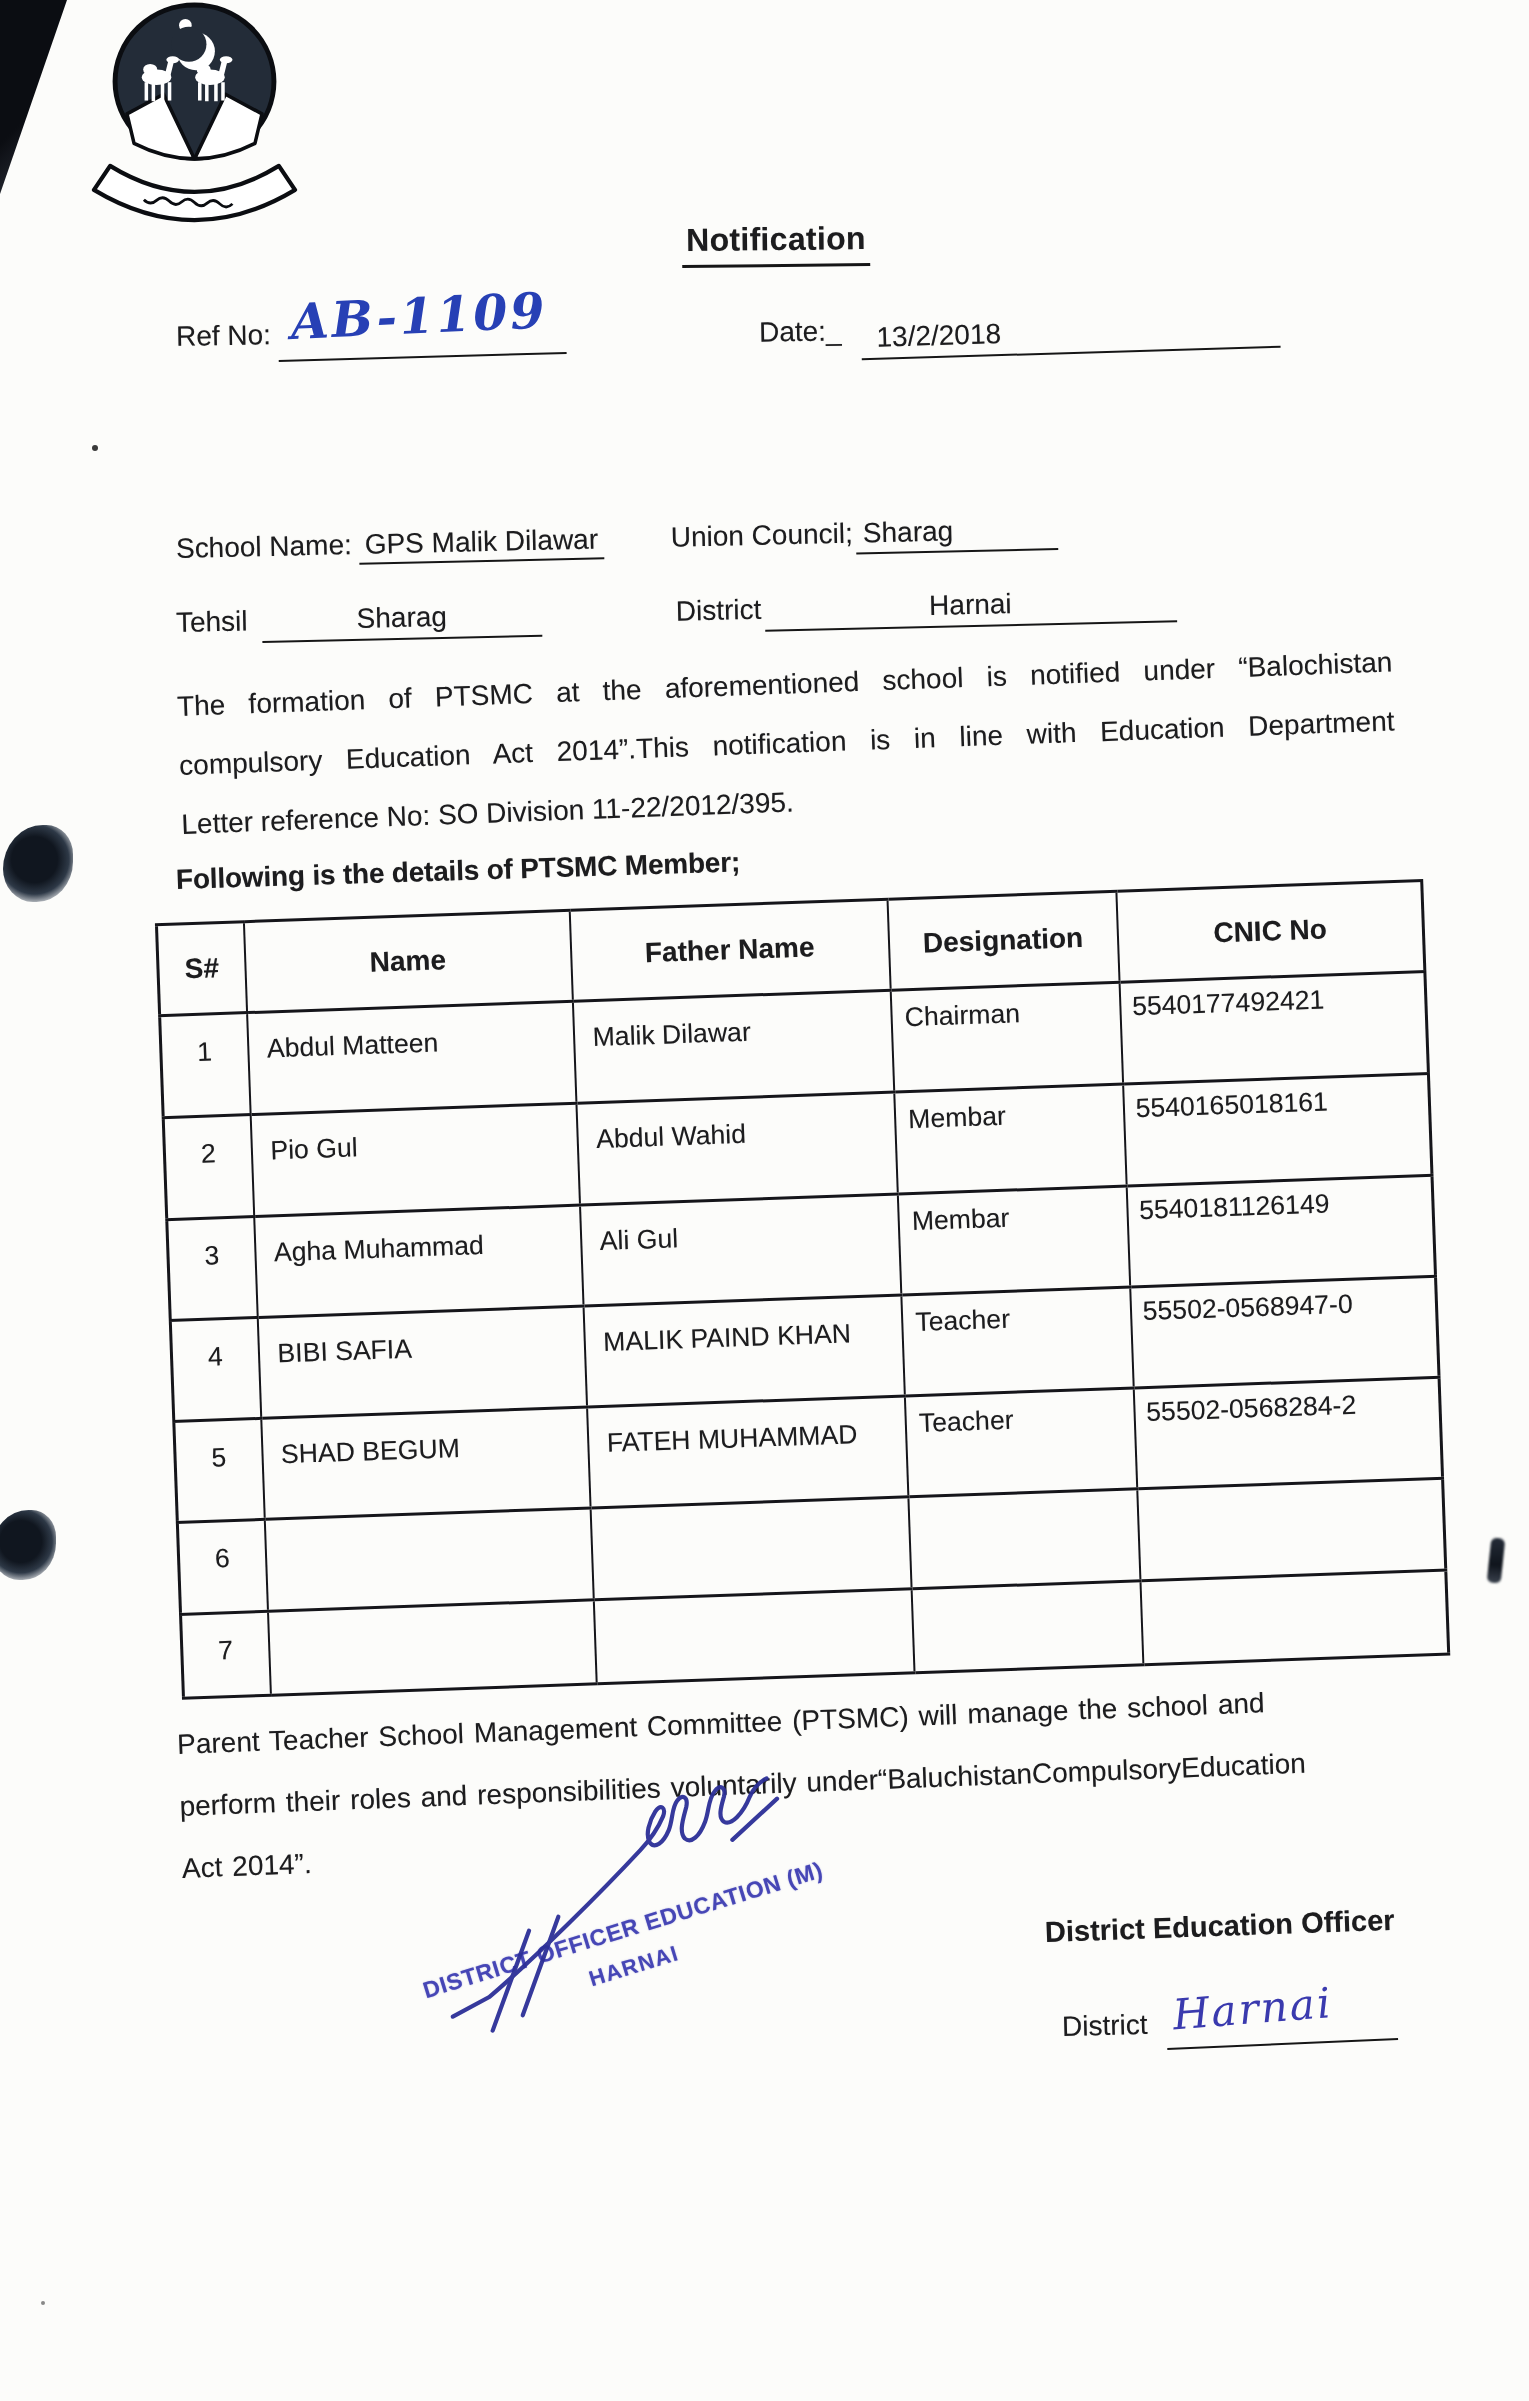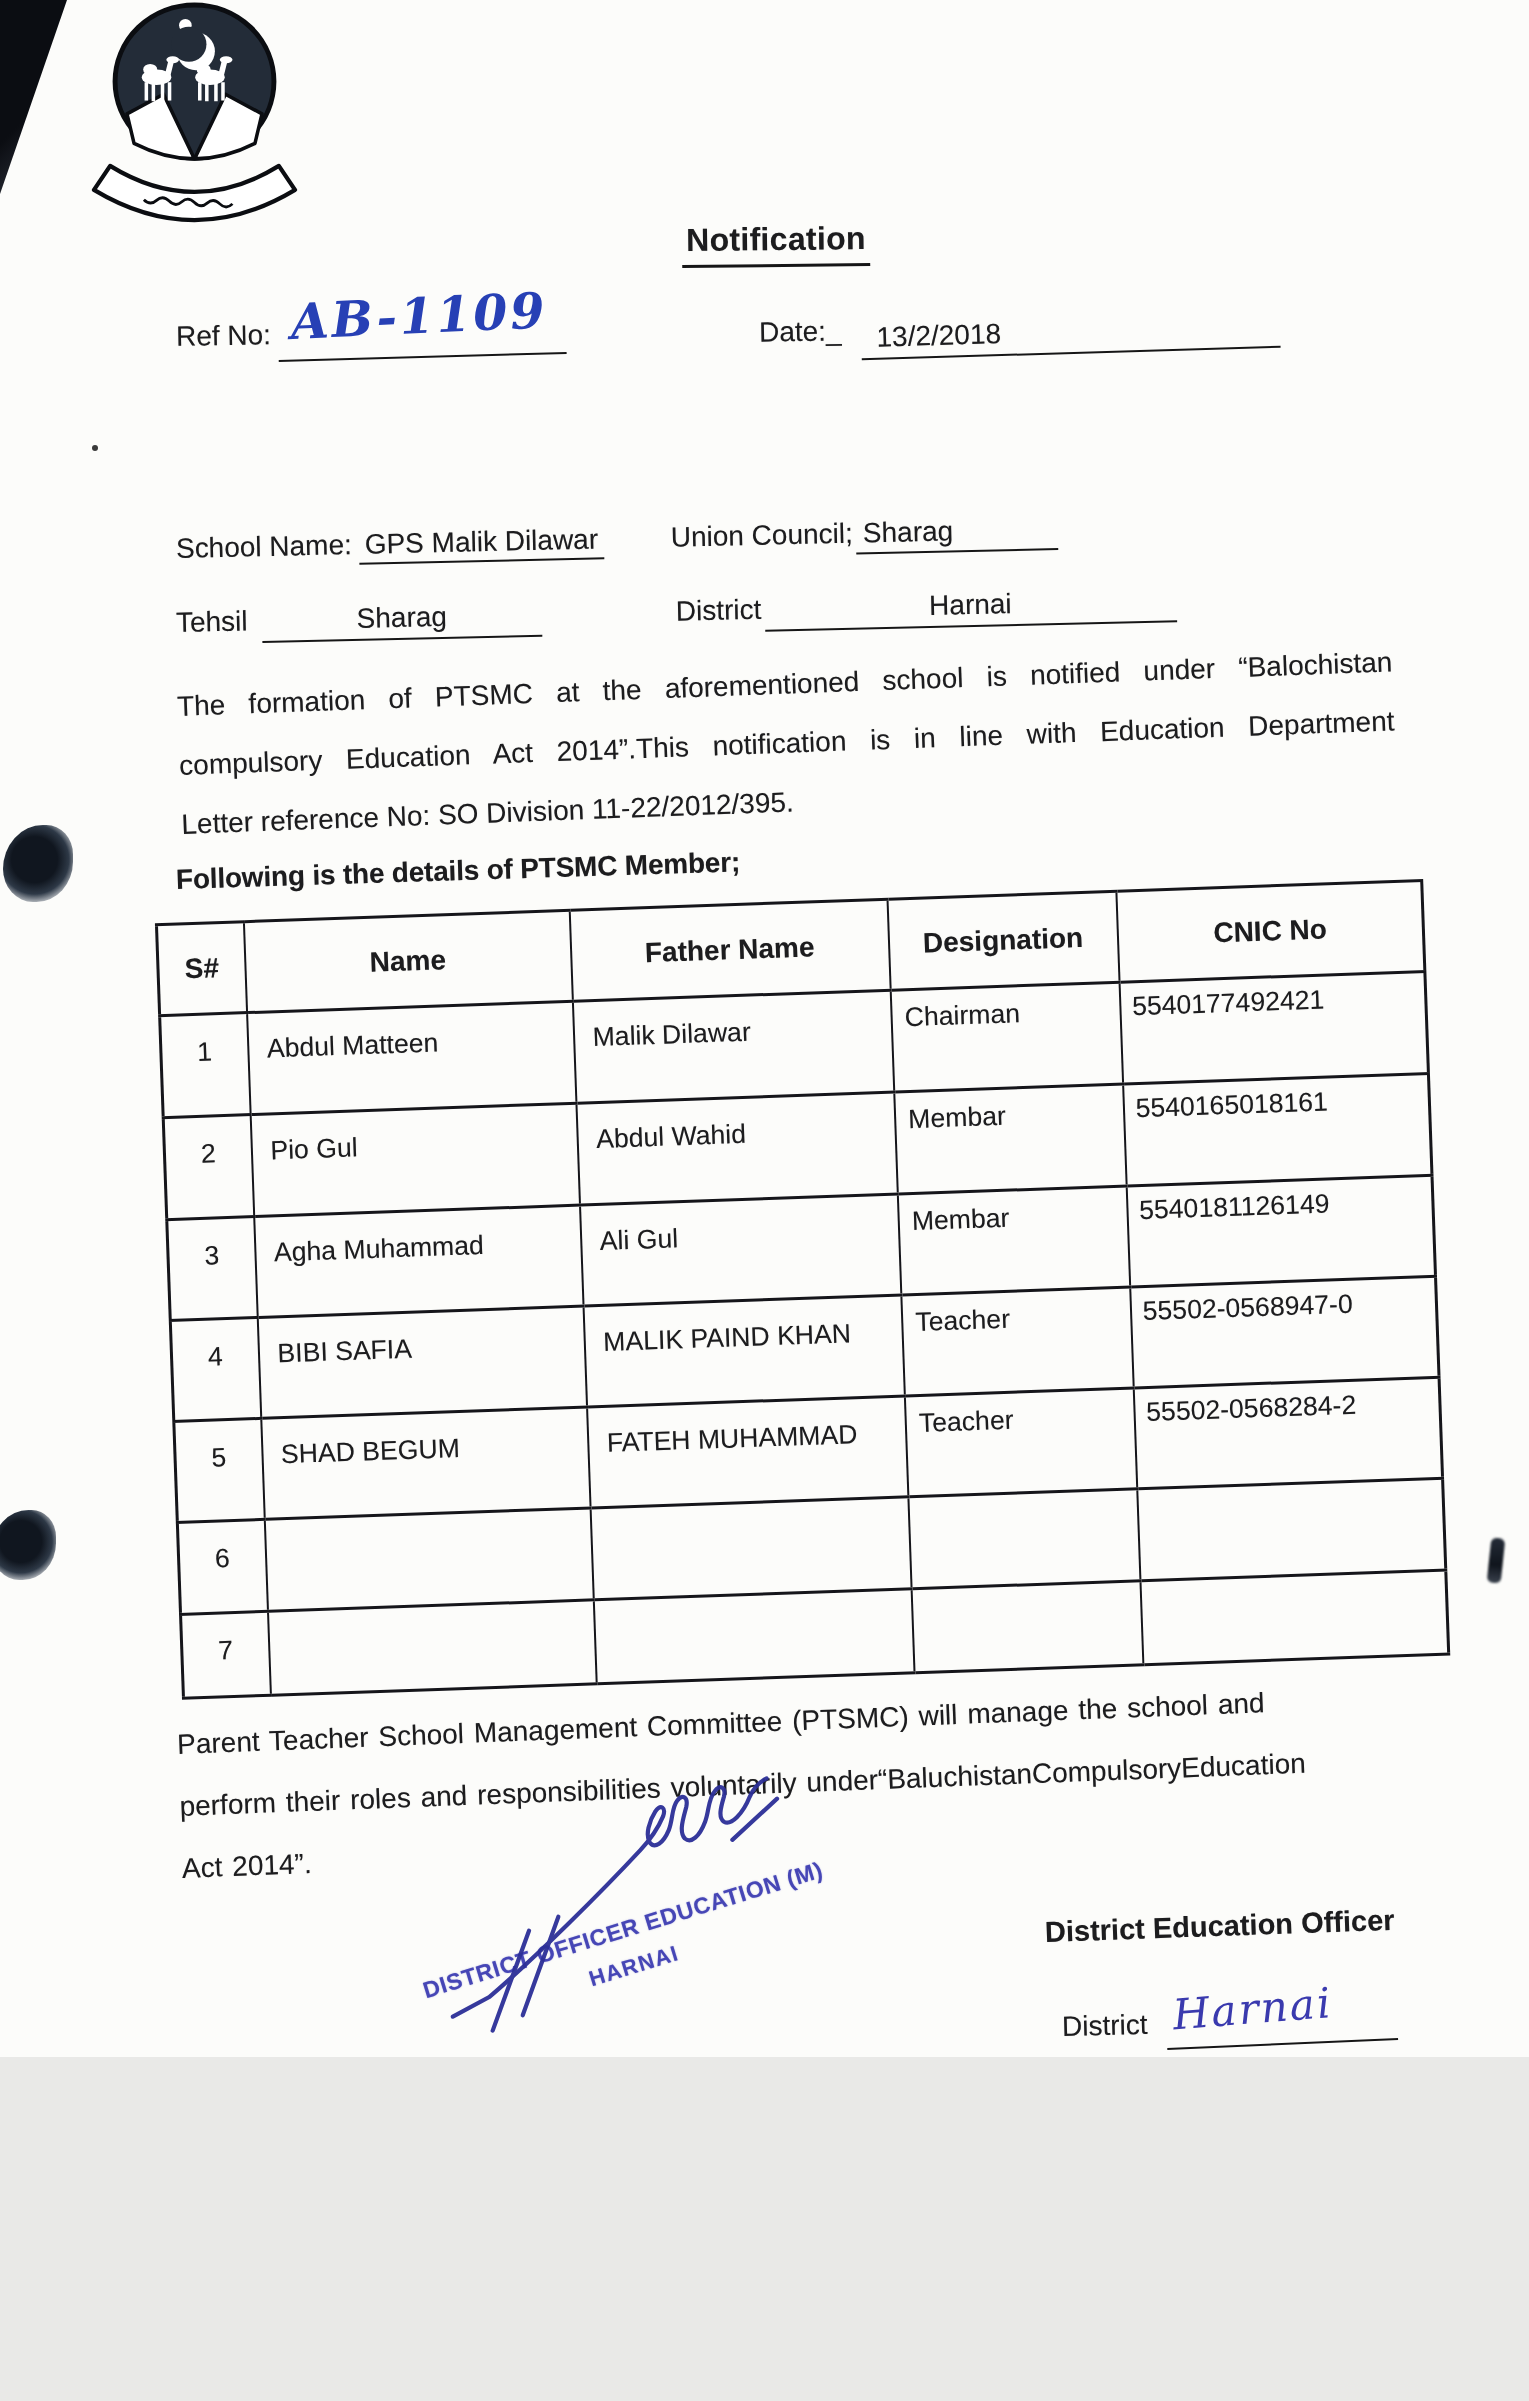--- a/index.html
+++ b/index.html
@@ -3,21 +3,21 @@
 <meta charset="utf-8">
 <style>
   * { margin:0; padding:0; box-sizing:border-box; }
   html,body { width:1529px; height:2401px; }
   body {
     font-family:"Liberation Sans", sans-serif;
     background:#e9e9e7;
     overflow:hidden;
   }
   .page {
-    position:relative; width:1529px; height:2057px;
+    position:relative; width:1529px; height:2401px;
     background:#fcfcfa; overflow:hidden; color:#1b1b1b;
   }
   .abs { position:absolute; }
   .typed { color:#1c1c1e; text-shadow:0 0 0.7px rgba(20,20,20,.35); }
   .bold { font-weight:700; }
 
   
   .corner-wedge {
     left:0; top:0; width:67px; height:194px;
     background:linear-gradient(135deg,#0b0d12 55%,#1a1d24 70%, #3a3e48 100%);

